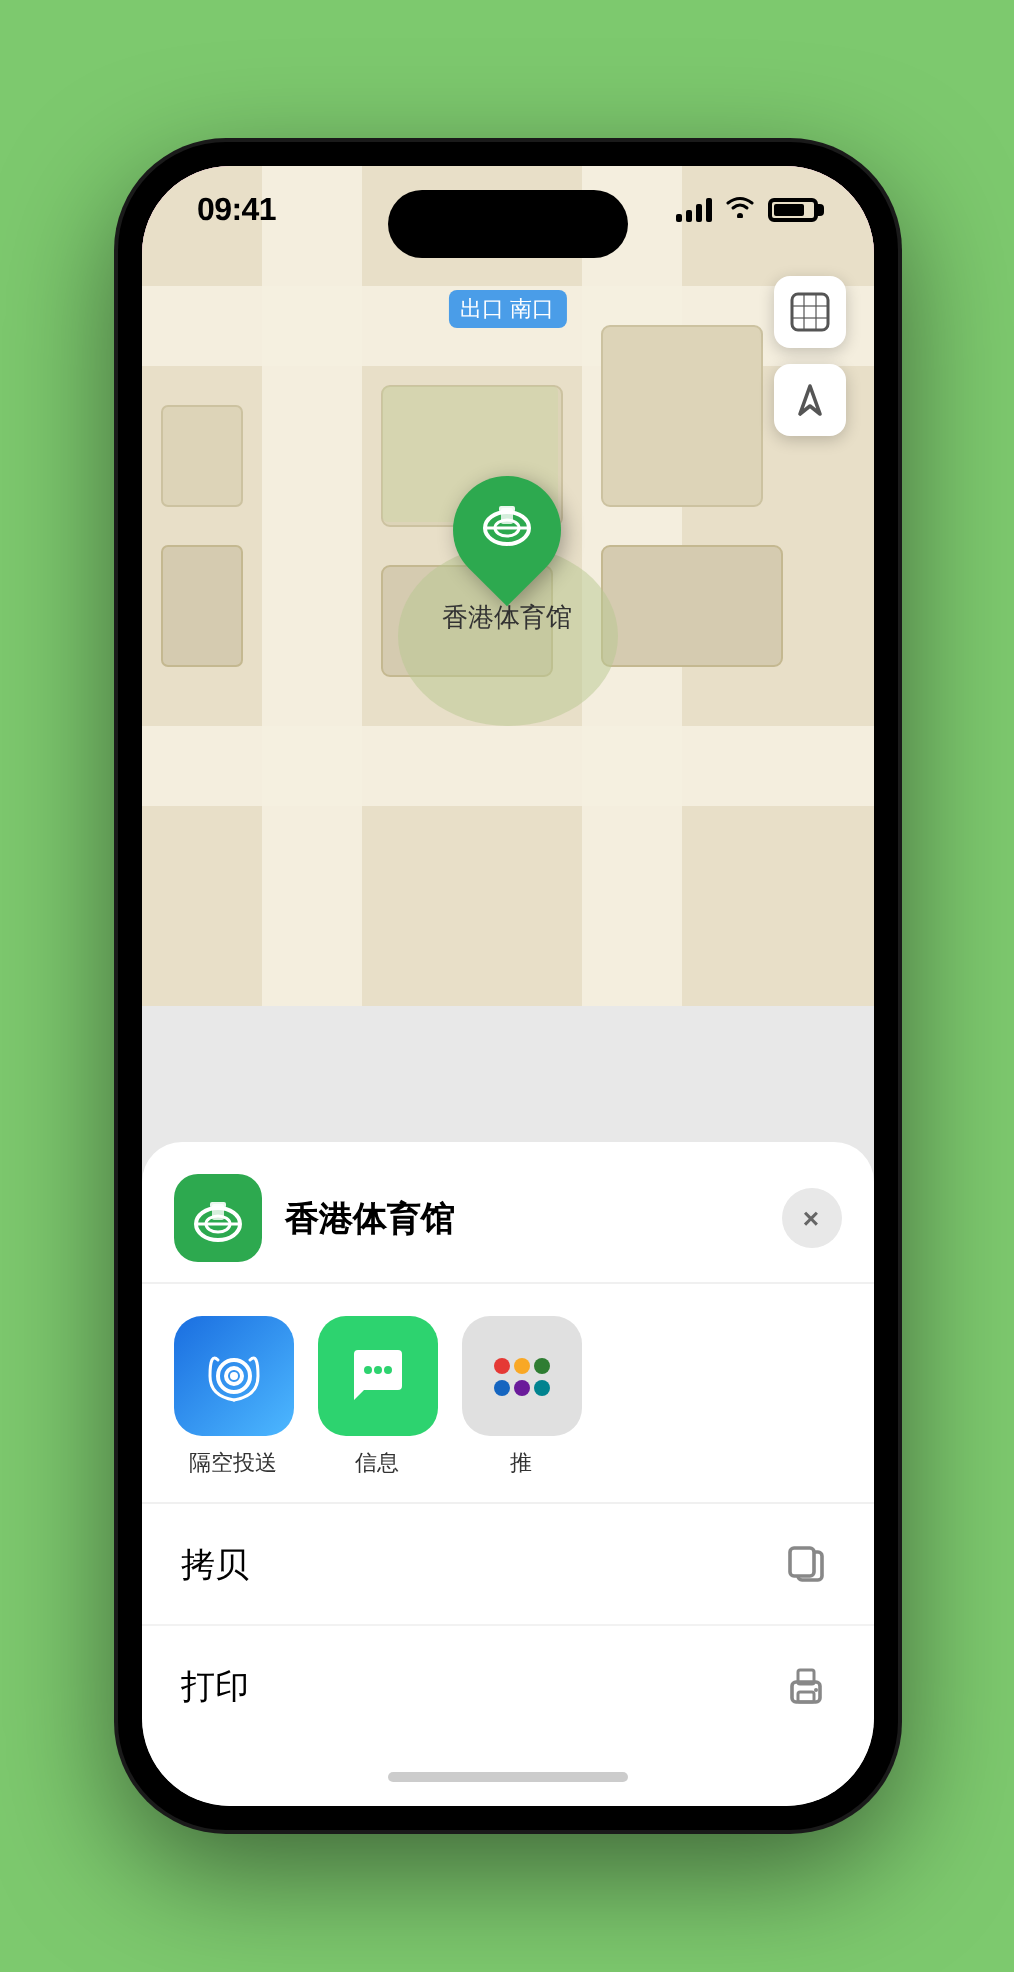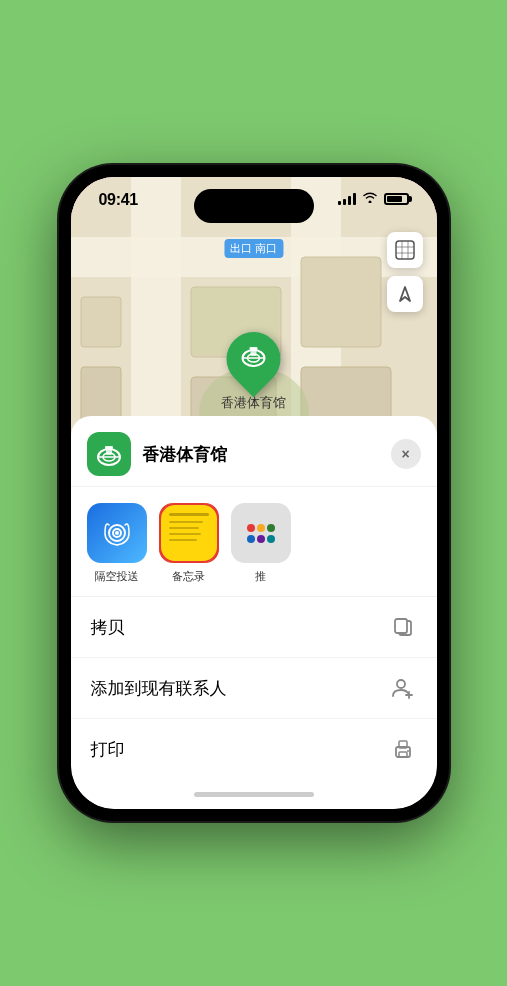--- a/index.html
+++ b/index.html
@@ -9,21 +9,21 @@
       height: 986px;
       background: #7dc96e;
       display: flex;
       align-items: center;
       justify-content: center;
       font-family: -apple-system, 'PingFang SC', 'Helvetica Neue', sans-serif;
     }
 
     .phone-frame {
       width: 390px;
-      height: 656px;
+      height: 844px;
       background: #000;
       border-radius: 54px;
       padding: 12px;
       position: relative;
       box-shadow: 0 0 0 2px #1a1a1a, 0 20px 60px rgba(0,0,0,0.5);
     }
 
     .phone-screen {
       width: 100%;
       height: 100%;
@@ -485,35 +485,33 @@
               <circle cx="16" cy="16" r="8" fill="none" stroke="white" stroke-width="2"></circle>
               <circle cx="16" cy="16" r="4" fill="none" stroke="white" stroke-width="2"></circle>
               <circle cx="16" cy="16" r="2" fill="white"></circle>
               <path d="M8 8 Q4 4 4 16 Q4 26 16 28" stroke="white" stroke-width="1.5" fill="none" stroke-linecap="round"></path>
               <path d="M24 8 Q28 4 28 16 Q28 26 16 28" stroke="white" stroke-width="1.5" fill="none" stroke-linecap="round"></path>
             </svg>
           </div>
           <span class="share-label">隔空投送</span>
         </div>
 
-
-
         <div class="share-item">
-          <div class="share-icon notes" style="position:relative; overflow:visible;">
-            <div style="position:absolute; inset:-2px; border: 2.5px solid #e53935; border-radius: 16px; pointer-events:none; z-index:10;"></div>
-            <div style="width:60px; height:60px; background:#ffd60a; border-radius:14px; display:flex; flex-direction:column; align-items:flex-start; padding:10px 8px 8px 8px; overflow:hidden;">
-              <div style="width:100%; height:3px; background:rgba(0,0,0,0.25); border-radius:2px; margin-bottom:5px;"></div>
-              <div style="width:85%; height:2px; background:rgba(0,0,0,0.2); border-radius:2px; margin-bottom:4px;"></div>
-              <div style="width:75%; height:2px; background:rgba(0,0,0,0.2); border-radius:2px; margin-bottom:4px;"></div>
-              <div style="width:80%; height:2px; background:rgba(0,0,0,0.2); border-radius:2px; margin-bottom:4px;"></div>
-              <div style="width:70%; height:2px; background:rgba(0,0,0,0.2); border-radius:2px;"></div>
-            </div>
+          <div class="share-icon message">
+            <svg width="34" height="34" viewBox="0 0 34 34">
+              <path d="M5 6 Q5 4 7 4 L27 4 Q29 4 29 6 L29 22 Q29 24 27 24 L10 24 L5 29 L5 6 Z" fill="white"></path>
+              <circle cx="12" cy="14" r="2" fill="#2dd36f"></circle>
+              <circle cx="17" cy="14" r="2" fill="#2dd36f"></circle>
+              <circle cx="22" cy="14" r="2" fill="#2dd36f"></circle>
+            </svg>
           </div>
-          <span class="share-label">备忘录</span>
-        </div>
+          <span class="share-label">信息</span>
+        </div>
+
+
 
         <div class="share-item">
           <div class="share-icon more" style="position:relative;">
             <div style="display:flex; flex-direction:column; gap:3px; align-items:center;">
               <div style="display:flex; gap:2px;">
                 <div style="width:8px;height:8px;border-radius:50%;background:#e53935;"></div>
                 <div style="width:8px;height:8px;border-radius:50%;background:#f9a825;"></div>
                 <div style="width:8px;height:8px;border-radius:50%;background:#2e7d32;"></div>
               </div>
               <div style="display:flex; gap:2px;">
@@ -533,31 +531,20 @@
           <span class="menu-item-text">拷贝</span>
           <div class="menu-item-icon">
             <svg width="22" height="22" viewBox="0 0 22 22">
               <rect x="7" y="5" width="12" height="14" rx="2" fill="none" stroke="#888" stroke-width="1.8"></rect>
               <rect x="3" y="3" width="12" height="14" rx="2" fill="white" stroke="#888" stroke-width="1.8"></rect>
             </svg>
           </div>
         </div>
 
 
-        <div class="menu-item">
-          <span class="menu-item-text">添加到现有联系人</span>
-          <div class="menu-item-icon">
-            <svg width="22" height="22" viewBox="0 0 22 22">
-              <circle cx="9" cy="7" r="4" fill="none" stroke="#888" stroke-width="1.8"></circle>
-              <path d="M1 19 Q1 13 9 13 Q14 13 16 16" fill="none" stroke="#888" stroke-width="1.8" stroke-linecap="round"></path>
-              <line x1="17" y1="15" x2="17" y2="21" stroke="#888" stroke-width="1.8" stroke-linecap="round"></line>
-              <line x1="14" y1="18" x2="20" y2="18" stroke="#888" stroke-width="1.8" stroke-linecap="round"></line>
-            </svg>
-          </div>
-        </div>
 
 
         <div class="menu-item">
           <span class="menu-item-text">打印</span>
           <div class="menu-item-icon">
             <svg width="22" height="22" viewBox="0 0 22 22">
               <rect x="4" y="9" width="14" height="10" rx="2" fill="none" stroke="#888" stroke-width="1.8"></rect>
               <rect x="7" y="3" width="8" height="7" rx="1" fill="none" stroke="#888" stroke-width="1.5"></rect>
               <rect x="7" y="14" width="8" height="5" rx="1" fill="none" stroke="#888" stroke-width="1.5"></rect>
               <circle cx="16" cy="13" r="1" fill="#888"></circle>

